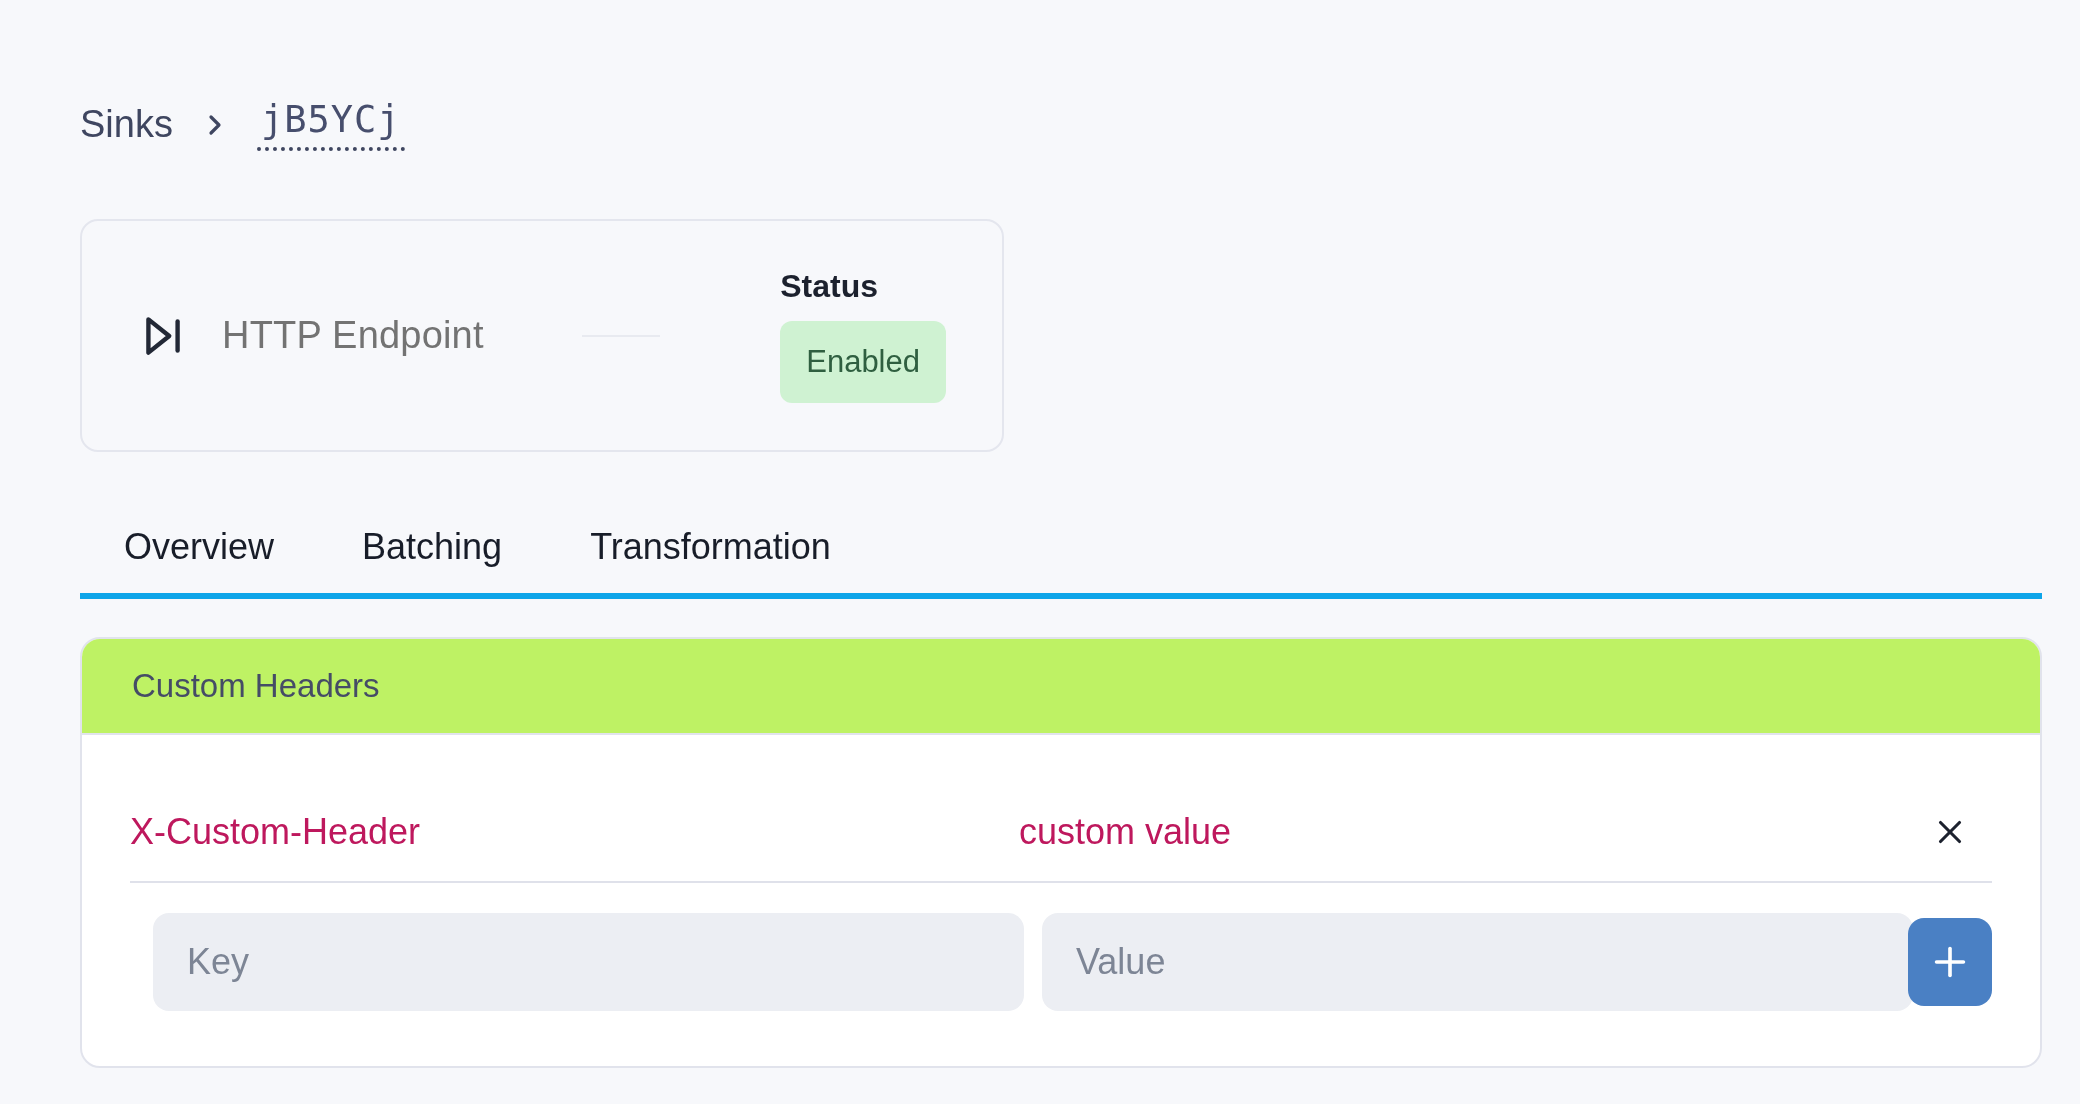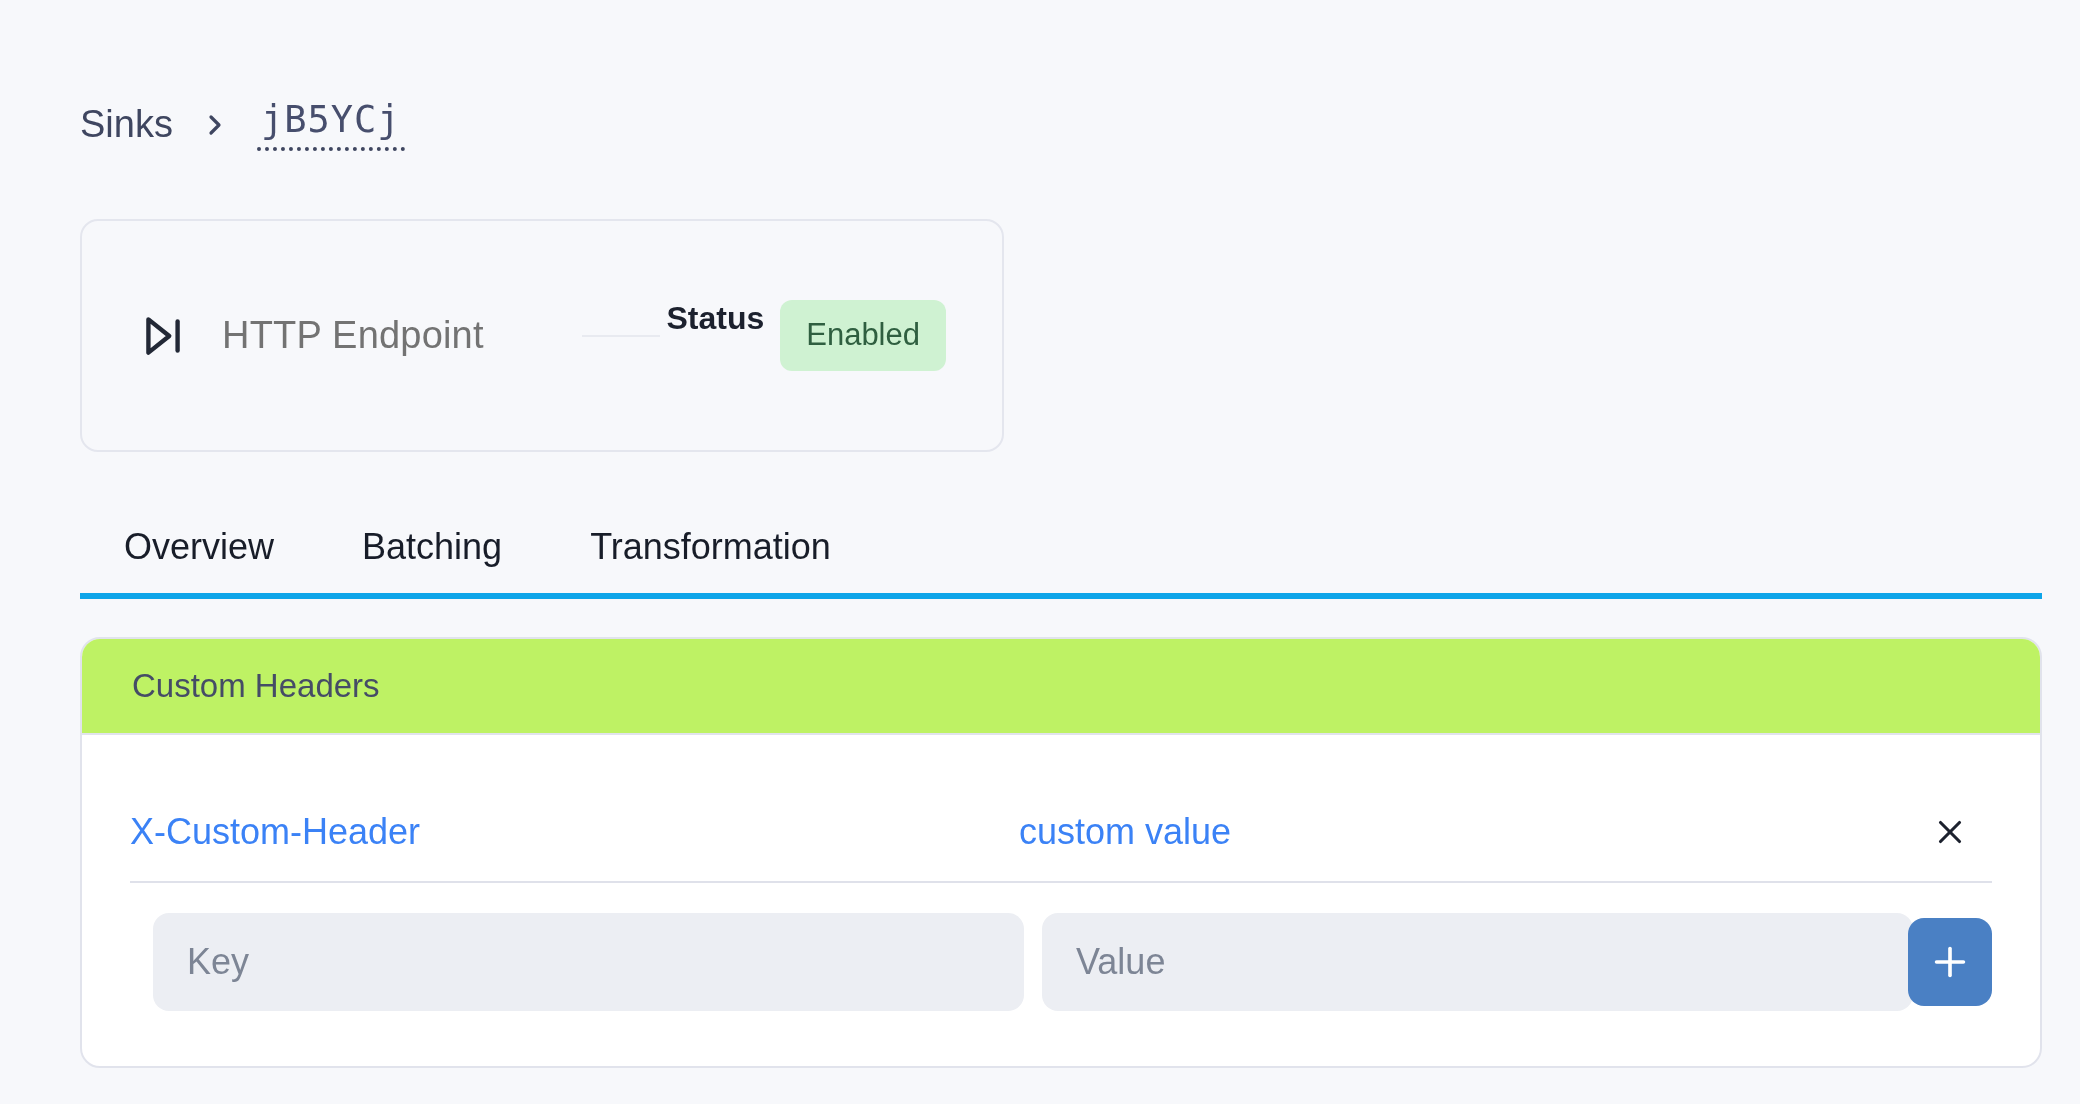--- a/index.html
+++ b/index.html
@@ -28,24 +28,24 @@
 
   
   .sink-card {
     position:absolute; left:80px; top:219px; width:924px; height:233px;
     border:2px solid #e4e6ee; border-radius:18px;
     display:flex; align-items:center; padding:0 56px;
   }
   .sink-icon { flex:0 0 auto; display:flex; }
   .sink-title { margin-left:34px; font-size:38px; color:#737373; letter-spacing:.2px; }
   .connector-line { width:78px; height:2px; background:#e8eaf0; margin-left:98px; }
-  .status-block { margin-left:auto; display:flex; flex-direction:row; align-items:flex-start; gap:16px; }
+  .status-block { margin-left:auto; display:flex; flex-direction:column; align-items:flex-start; gap:16px; }
   .status-label { font-size:32px; font-weight:700; color:#1c212e; }
   .status-badge {
-    font-size:31px; padding:16px 26px; border-radius:12px; line-height:1.25;
+    font-size:31px; padding:22px 26px; border-radius:12px; line-height:1.25;
   }
 
   
   .tabs {
     position:absolute; left:80px; top:499px; width:1962px; height:100px;
     display:flex; align-items:stretch;
     border-bottom:6px solid #0ea5e9;
   }
   .tab {
     display:flex; align-items:center; padding:0 42px;
@@ -74,21 +74,21 @@
     font-size:33px; color:#454c66; font-weight:500;
   }
   .panel-body { padding:48px 48px 50px 48px; }
 
   .hdr-grid {
     display:grid; grid-template-columns:1fr 1fr 84px; column-gap:18px;
     align-items:center;
   }
   .header-row {
     height:100px; border-bottom:2px solid #dfe1ea; margin-bottom:30px;
-    font-size:36px; color:#3b82f6;
+    font-size:36px; color:#be185d;
   }
   .row-key, .row-value { overflow:hidden; white-space:nowrap; }
   .remove-btn {
     background:none; border:none; cursor:pointer; justify-self:center;
     display:flex; align-items:center; justify-content:center;
     width:60px; height:60px; padding:0;
   }
 
   .inputs-row { align-items:center; }
   .text-input {

